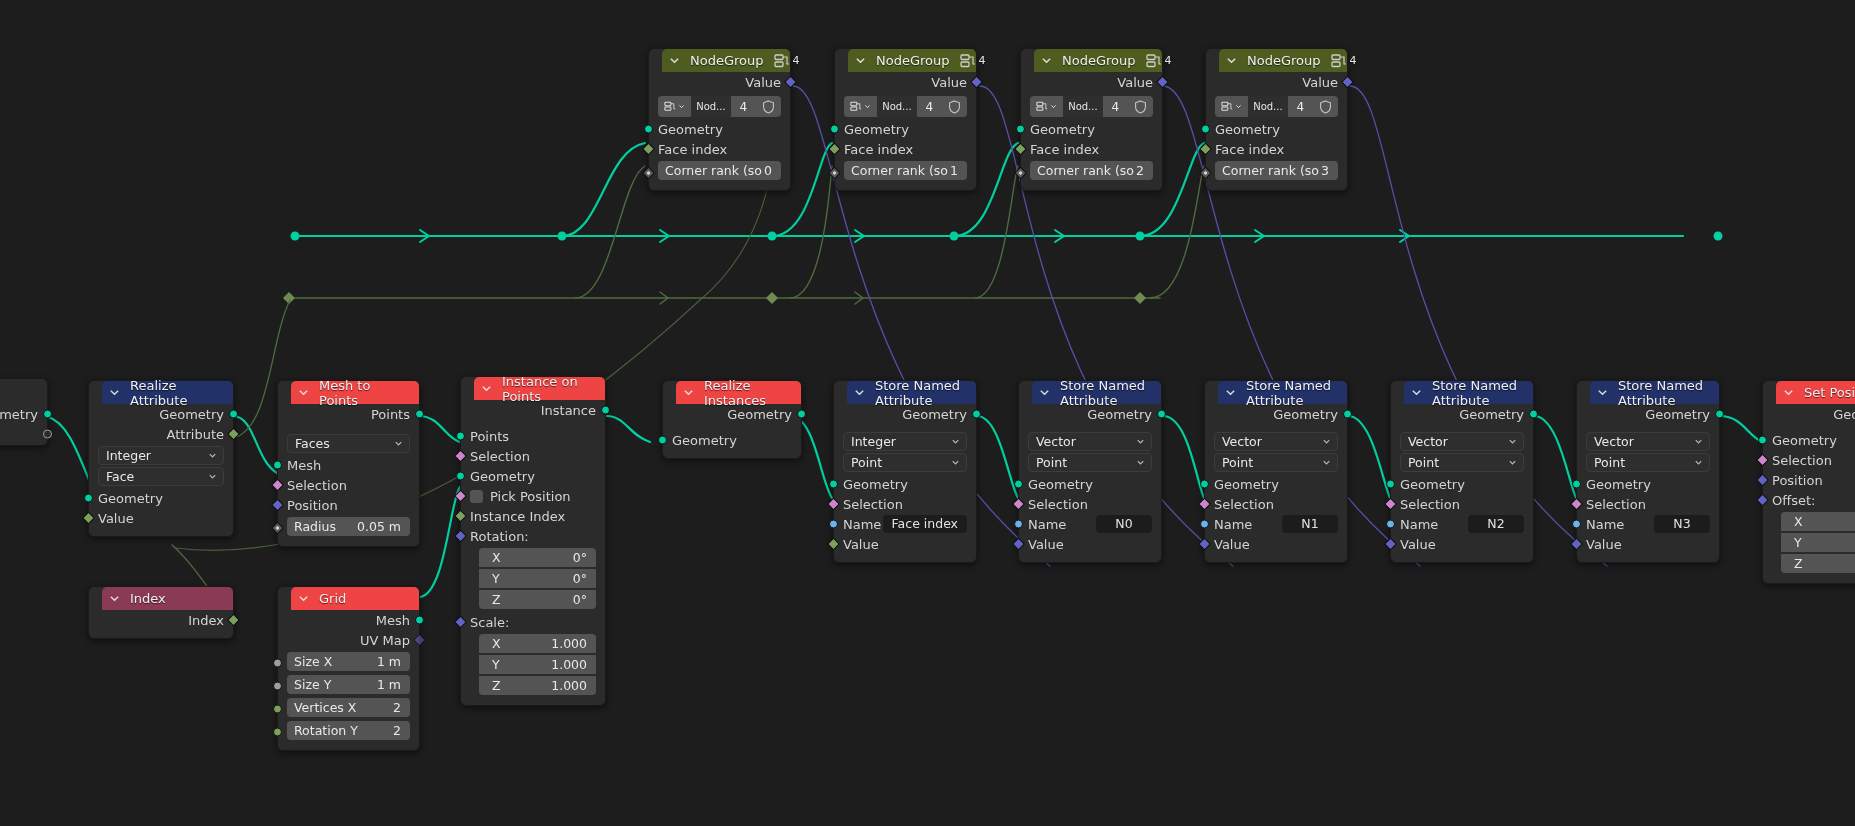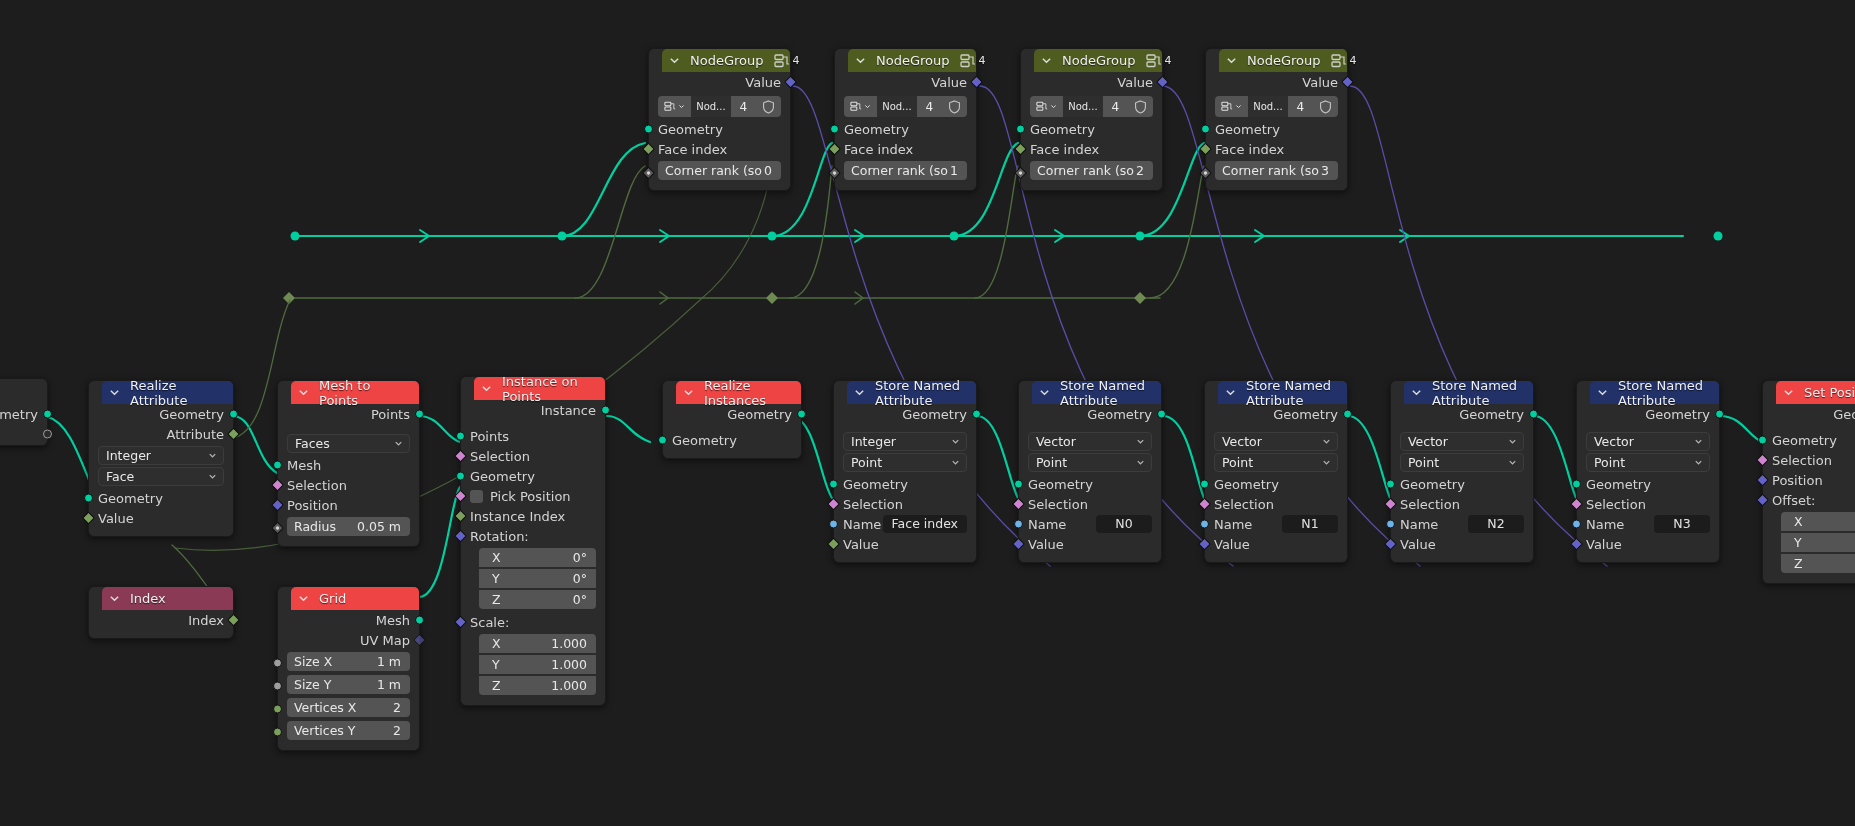--- a/index.html
+++ b/index.html
@@ -565,21 +565,21 @@
     <div class="row in" style="padding:0;">
       <span class="sock left circle c-int" style="top:13px;"></span>
       <div class="widget slider" style="flex:1;">
         <span class="w-name">Vertices X</span>
         <span class="w-val">2</span>
       </div>
     </div>
     <div class="row in" style="padding:0;">
       <span class="sock left circle c-int" style="top:13px;"></span>
       <div class="widget slider" style="flex:1;">
-        <span class="w-name">Vertices Y</span>
+        <span class="w-name">Rotation Y</span>
         <span class="w-val">2</span>
       </div>
     </div>
   </div>
 
   <div class="node" style="left:460px; top:376px; width:146px;">
     <div class="hdr green">
       <svg class="chev" viewBox="0 0 12 12">
           <path d="M2 4 L6 8 L10 4" fill="none" stroke="#e8e8e8" stroke-width="1.6"></path>
         </svg>

